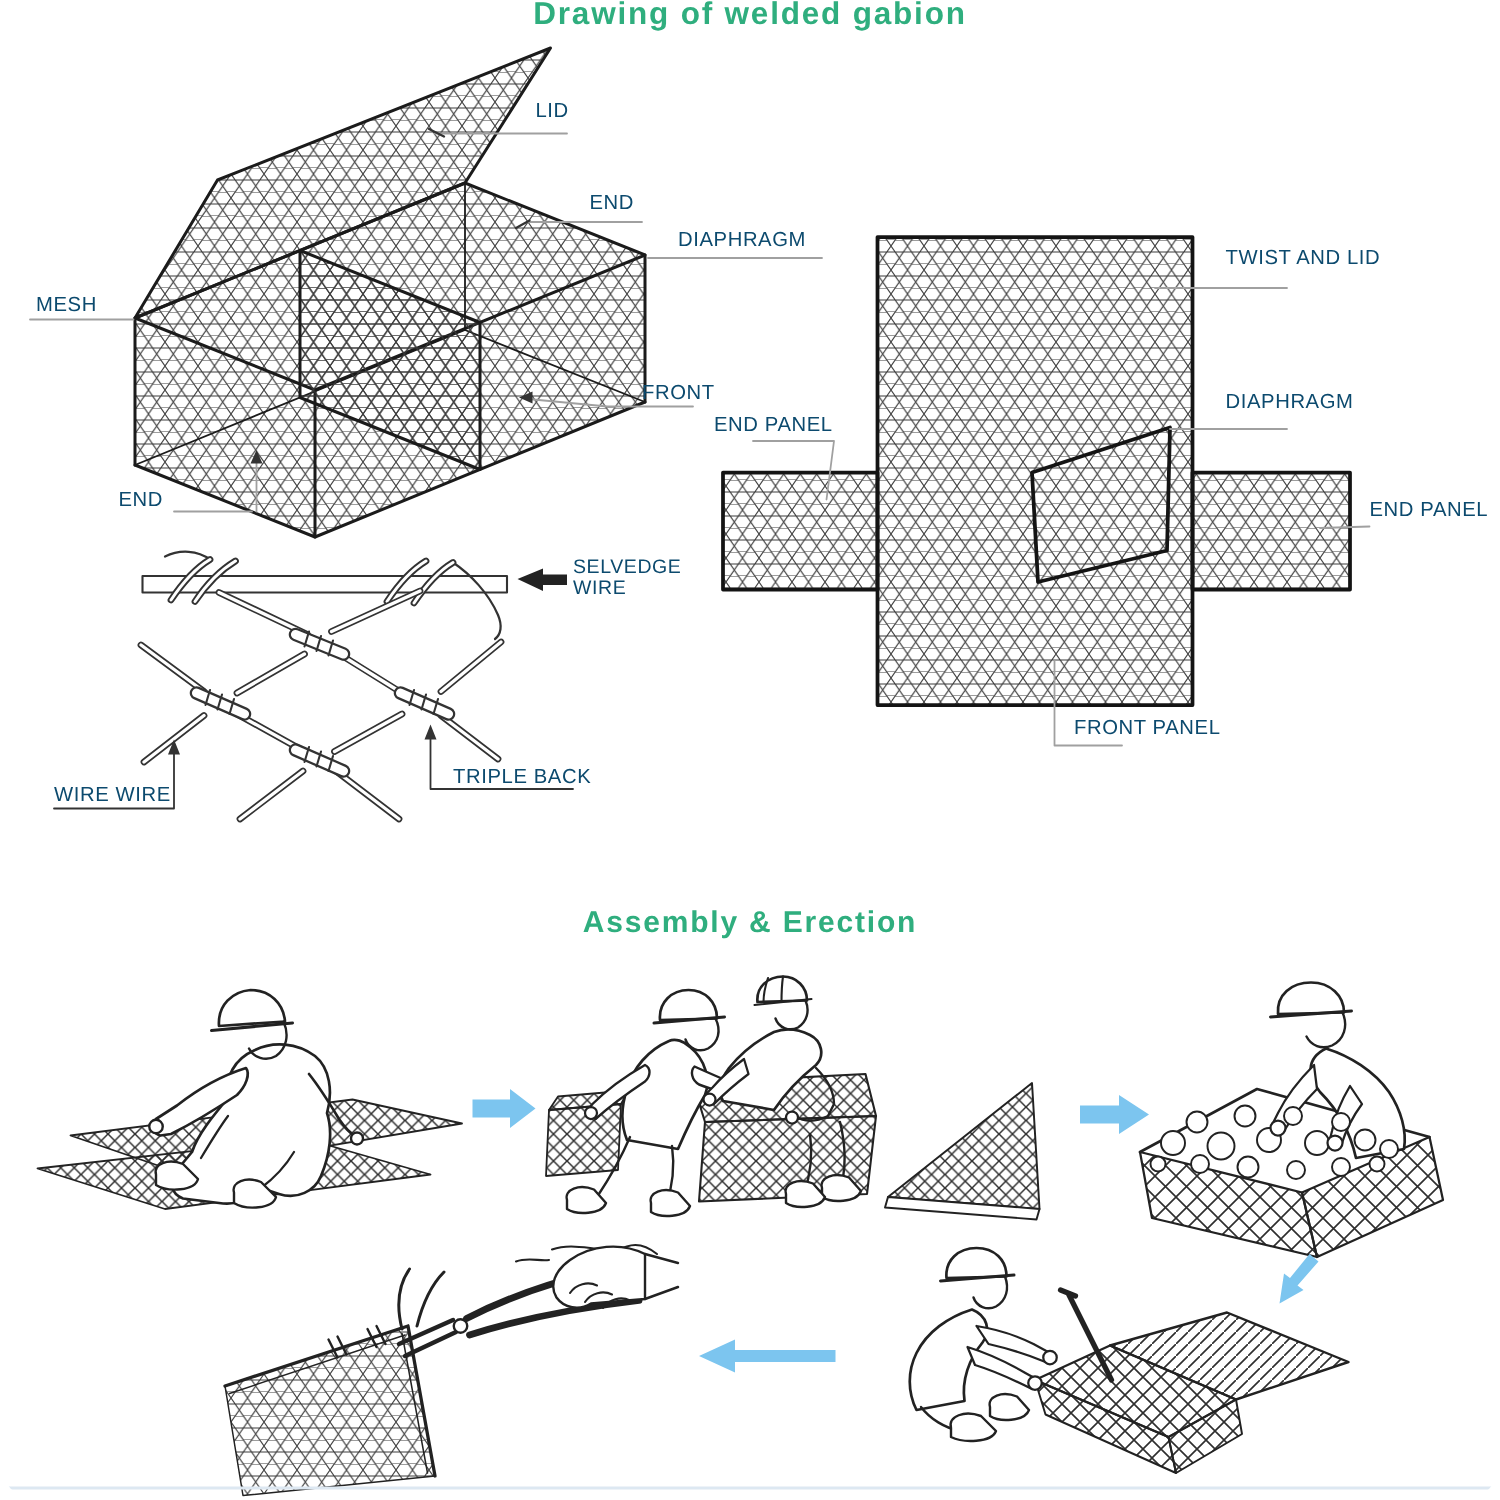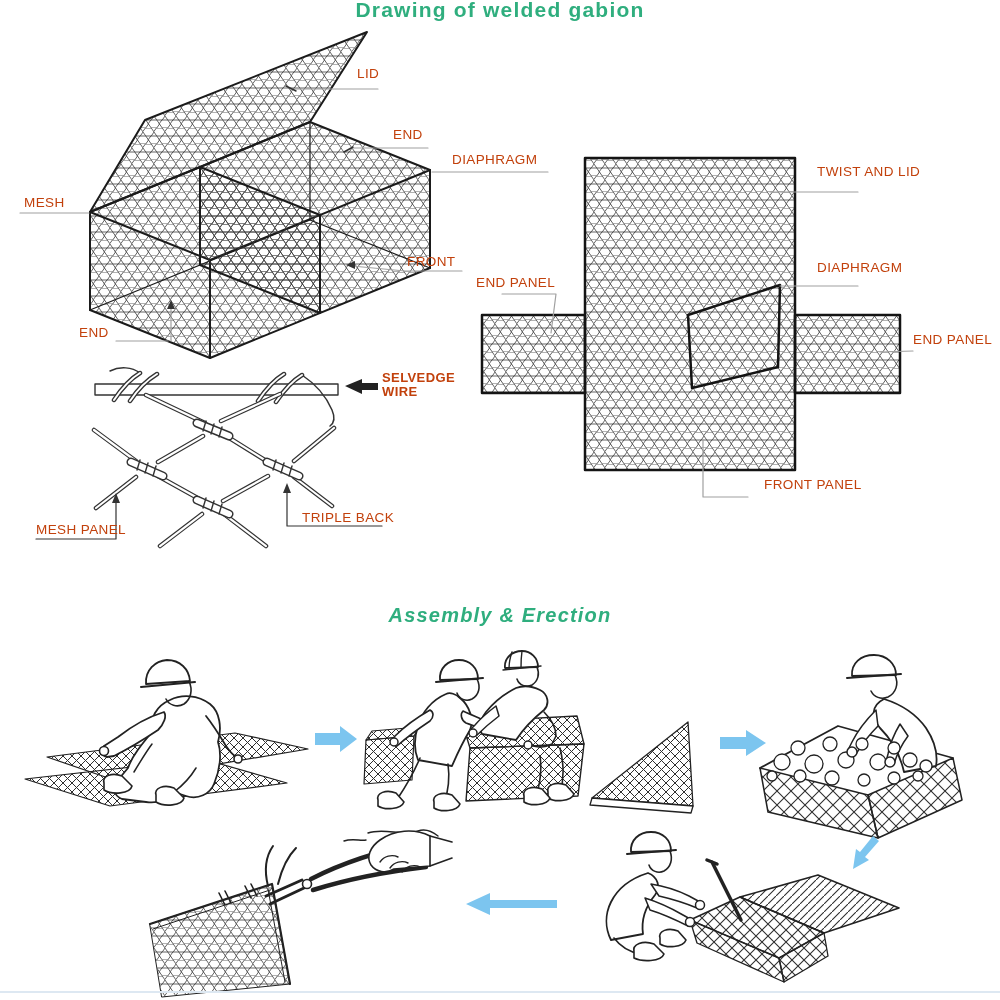--- a/index.html
+++ b/index.html
@@ -1,24 +1,24 @@
 <!DOCTYPE html>
 <html><head>
 <meta charset="utf-8">
 <style>
   html,body{margin:0;padding:0;background:#fff;}
   .stage{position:relative;width:1000px;height:1000px;background:#ffffff;overflow:hidden;
-         font-family:"Liberation Sans",sans-serif;}
+         font-family:"Liberation Sans",sans-serif;border-radius:25px;}
   .stage svg{position:absolute;left:0;top:0;}
   .title{position:absolute;left:0;width:1000px;text-align:center;font-weight:600;
          color:#2fae7e;letter-spacing:1.2px;}
   .title1{top:-2px;font-size:21px;}
-  .title2{top:604px;font-size:20px;font-style:italic;}
-  .lbl{position:absolute;color:#c2410c;font-size:13.5px;letter-spacing:.4px;white-space:nowrap;}
-  .lbl.wrap{white-space:normal;width:80px;line-height:14px;font-size:13px;font-weight:bold;}
+  .title2{top:604px;font-size:20px;}
+  .lbl{position:absolute;color:#0c4a6e;font-size:13.5px;letter-spacing:.4px;white-space:nowrap;}
+  .lbl.wrap{white-space:normal;width:80px;line-height:14px;font-size:13px;}
 </style>
 </head>
 <body>
 
 <div class="stage">
 
 <svg width="1000" height="1000" viewBox="0 0 1000 1000" fill="none" stroke-linecap="round" stroke-linejoin="round">
   <defs>
     <pattern id="hexmesh" width="11" height="16" patternUnits="userSpaceOnUse">
       <path d="M2.75,0 L8.25,0 L11,4 L8.25,8 L2.75,8 L0,4 Z
@@ -253,26 +253,26 @@
   <line x1="0" y1="992" x2="1000" y2="992" stroke="#dde8f2" stroke-width="2"></line>
 </svg>
 
 <div class="title title1">Drawing of welded gabion</div>
 <div class="title title2">Assembly &amp; Erection</div>
 
 <div class="lbl" style="left:357px;top:66px">LID</div>
 <div class="lbl" style="left:393px;top:127px">END</div>
 <div class="lbl" style="left:452px;top:152px">DIAPHRAGM</div>
 <div class="lbl" style="left:24px;top:195px">MESH</div>
-<div class="lbl" style="left:407px;top:254px">FRONT</div>
+<div class="lbl" style="left:428px;top:254px">FRONT</div>
 <div class="lbl" style="left:79px;top:325px">END</div>
 
 <div class="lbl wrap" style="left:382px;top:371px">SELVEDGE WIRE</div>
-<div class="lbl" style="left:36px;top:522px">MESH PANEL</div>
+<div class="lbl" style="left:36px;top:522px">WIRE WIRE</div>
 <div class="lbl" style="left:302px;top:510px">TRIPLE BACK</div>
 
 <div class="lbl" style="left:817px;top:164px">TWIST AND LID</div>
 <div class="lbl" style="left:817px;top:260px">DIAPHRAGM</div>
 <div class="lbl" style="left:476px;top:275px">END PANEL</div>
 <div class="lbl" style="left:913px;top:332px">END PANEL</div>
-<div class="lbl" style="left:764px;top:477px">FRONT PANEL</div>
+<div class="lbl" style="left:716px;top:477px">FRONT PANEL</div>
 
 </div>
 
 </body></html>

